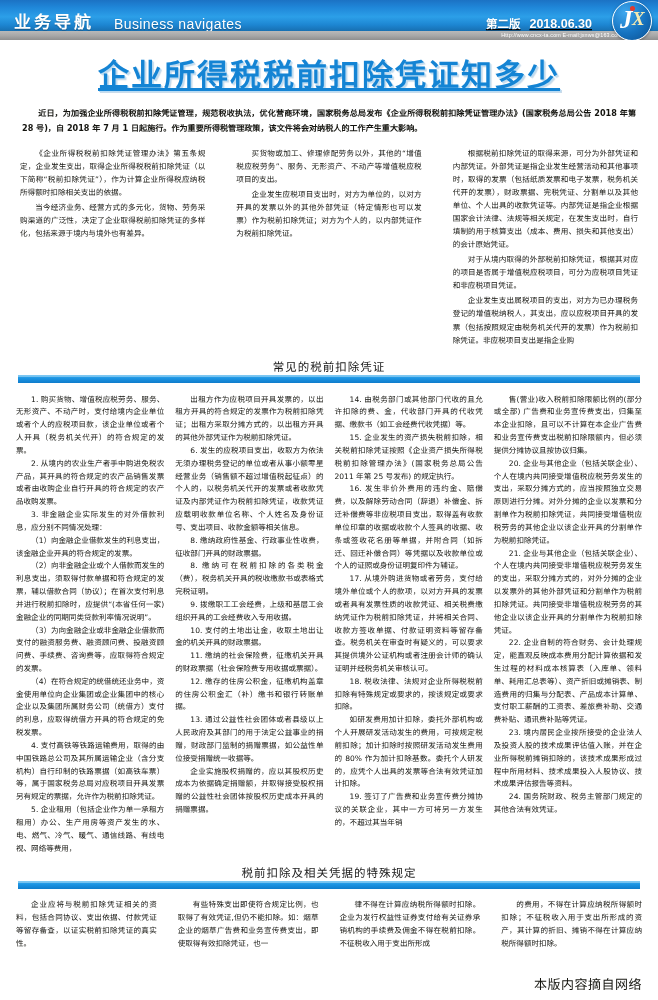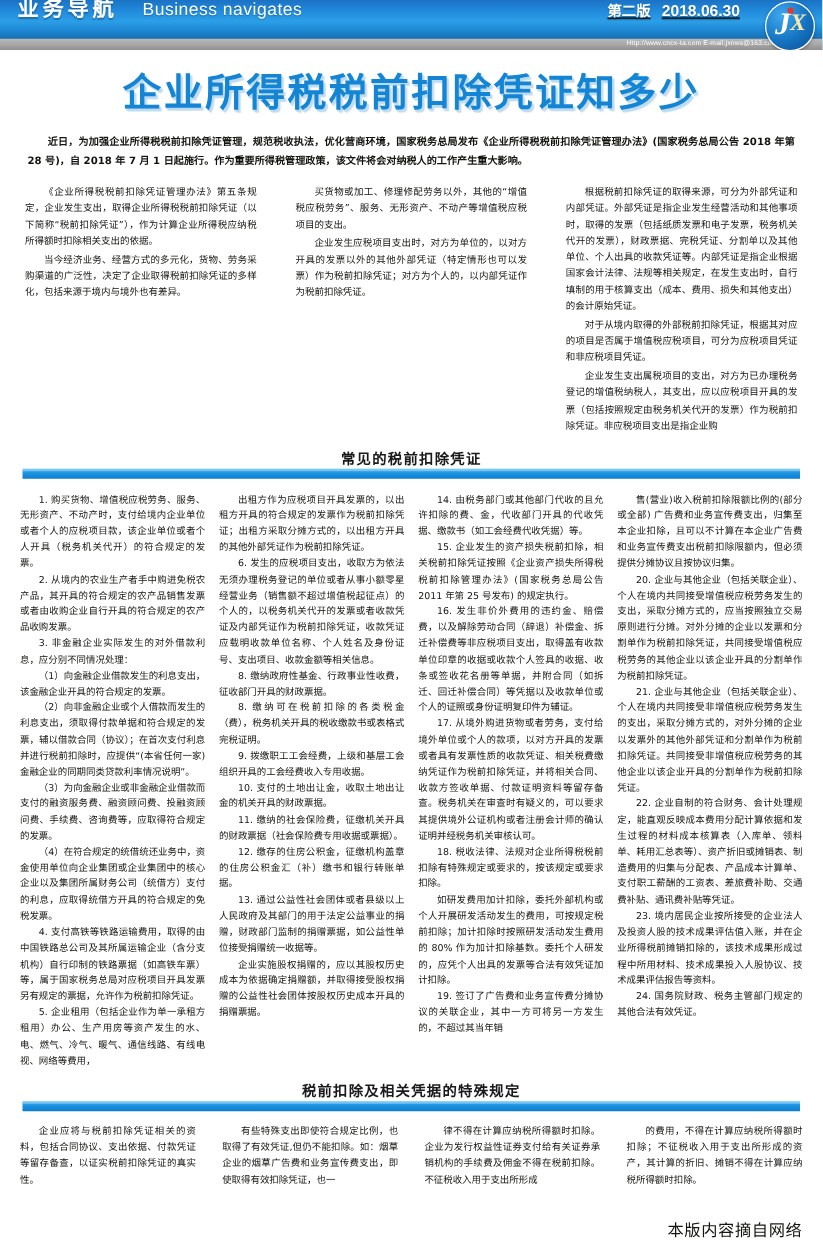--- a/index.html
+++ b/index.html
@@ -21,21 +21,21 @@
     position: relative;
     width: 658px;
     height: 40px;
     background: linear-gradient(180deg,
         #1b72c4 0%, #1f86d8 18%, #2c9fe8 42%,
         #1d86d2 62%, #14639f 86%, #0d5287 100%);
     overflow: hidden;
   }
   .masthead-inner {
     display: flex;
-    align-items: flex-start;
+    align-items: flex-end;
     height: 31px;
     padding: 0 6px 0 14px;
     box-sizing: border-box;
   }
   .mast-cn {
     color: #ffffff;
     font-size: 17px;
     font-weight: bold;
     letter-spacing: 3px;
     font-family: "DejaVu Sans", sans-serif;
@@ -146,20 +146,21 @@
   .headline {
     text-align: center;
     margin: 18px 0 0 0;
     font-size: 31px;
     font-weight: bold;
     letter-spacing: 2px;
     color: #1484d4;
     font-family: "DejaVu Sans", sans-serif;
     text-shadow: 1px 1px 0 #b9dcf4, 2px 2px 1px rgba(10,90,160,.22);
     line-height: 1.1;
+    text-decoration: underline;
   }
 
   
   .lead {
     margin: 14px 22px 0 22px;
     font-size: 8.1px;
     line-height: 1.78;
     color: #14140f;
     text-align: justify;
     text-indent: 2em;
@@ -192,21 +193,21 @@
     margin: 11px 0 0 0;
     height: 27px;
   }
   .section-title {
     position: absolute;
     left: 0;
     right: 0;
     top: 0;
     text-align: center;
     font-size: 11.5px;
-    font-weight: bold;
+    font-weight: normal;
     color: #1a1a1a;
     letter-spacing: 1px;
     font-family: "DejaVu Sans", sans-serif;
     z-index: 3;
     line-height: 1.25;
   }
   .section-rule {
     position: absolute;
     left: 18px;
     right: 18px;

